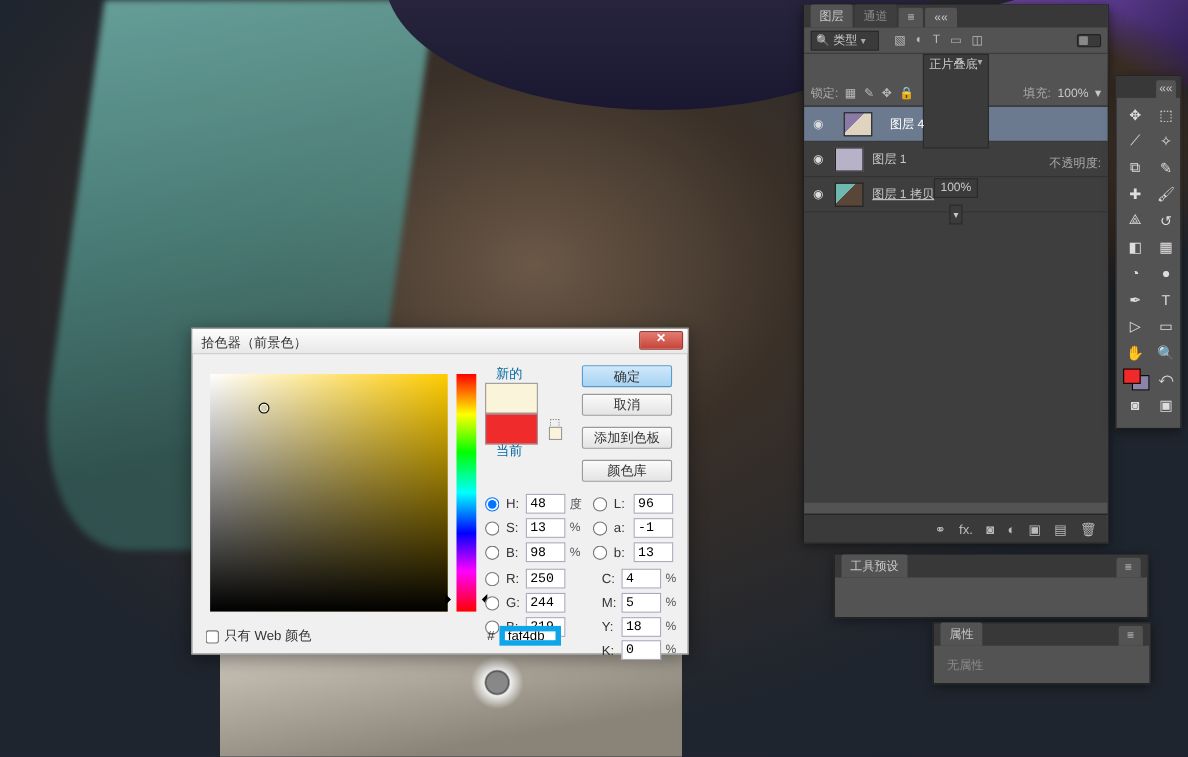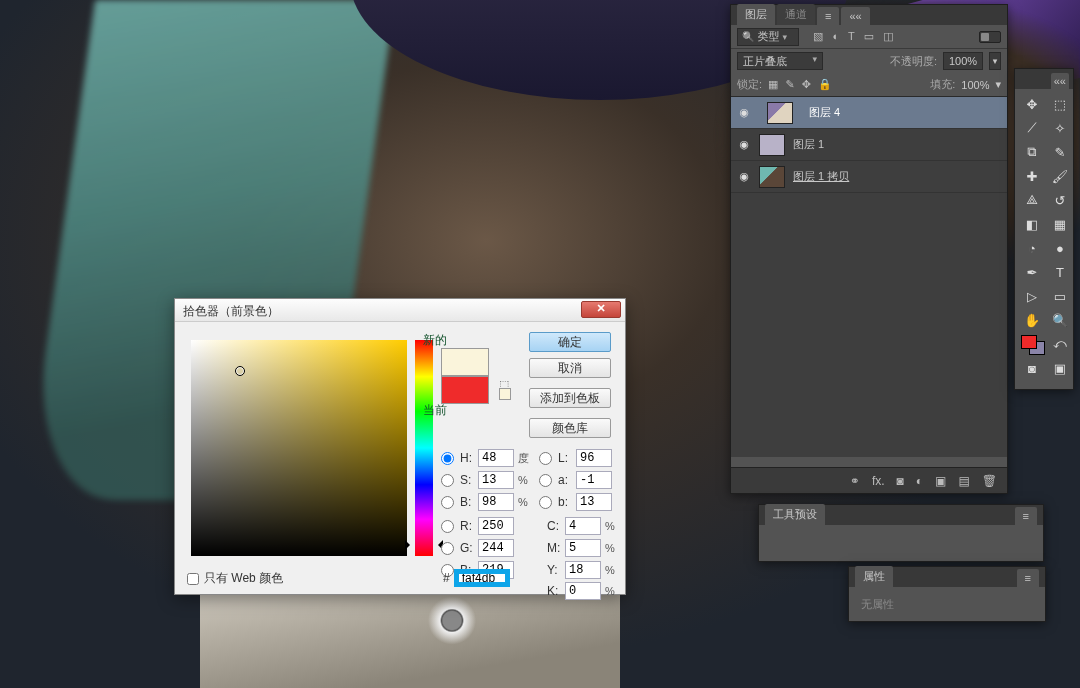--- a/index.html
+++ b/index.html
@@ -51,21 +51,21 @@
     background: linear-gradient(to top, #000, transparent), linear-gradient(to right, #fff, hsl(48,100%,50%)); }
   .sv-cursor { position:absolute; top:26px; left:44px; width:10px; height:10px; border:1px solid #000; border-radius:50%; background:transparent; box-shadow:0 0 0 1px rgba(255,255,255,.8) inset; }
 
   .hue-strip { position:absolute; top:18px; left:240px; width:18px; height:216px;
     background:linear-gradient(to bottom,#f00 0%,#ff0 17%,#0f0 33%,#0ff 50%,#00f 67%,#f0f 83%,#f00 100%); }
   .hue-ptr { position:absolute; top:218px; left:234px; width:30px; height:10px; }
   .hue-ptr::before,.hue-ptr::after{content:"";position:absolute;top:0;width:0;height:0;border:5px solid transparent;}
   .hue-ptr::before{left:-4px;border-left-color:#000;}
   .hue-ptr::after{right:-4px;border-right-color:#000;}
 
-  .swatch-lbl { position:absolute; left:248px; font-size:12px; color:#14532d; }
+  .swatch-lbl { position:absolute; left:276px; font-size:12px; color:#0369a1; }
   .lbl-new { top:10px; }
   .lbl-cur { top:80px; }
   .swatch { position:absolute; left:266px; width:48px; border:1px solid #999; }
   .sw-new { top:26px; height:28px; background:#faf4db; }
   .sw-cur { top:54px; height:28px; background:#ef2b2b; }
   .mini-sw { position:absolute; top:66px; left:324px; width:12px; height:12px; border:1px solid #999; background:#faf4db; }
   .cube-icon{position:absolute; top:56px; left:324px; width:11px;height:11px; font-size:11px; color:#666;}
   .cube-icon::before{content:"⬚";}
 
   .btn { position:absolute; right:14px; width:82px; height:20px; font-size:12px;
@@ -96,21 +96,21 @@
 
   .layers-panel { top:4px; left:730px; width:278px; height:490px; }
   .lp-row1{height:24px;display:flex;align-items:center;gap:6px;padding:0 6px;border-bottom:1px solid #3a3a3a;}
   .lp-row1 .search{flex:0 0 62px;height:18px;background:#3b3b3b;border:1px solid #2a2a2a;display:flex;align-items:center;padding:0 4px;gap:3px;}
   .lp-row1 .search::before{content:"🔍";font-size:10px;filter:grayscale(1);}
   .lp-row1 .dd::after{content:" ▾";color:#aaa;font-size:9px;}
   .lp-row1 .filter-icons{display:flex;gap:9px;margin-left:8px;color:#bbb;font-size:11px;}
   .lp-row1 .toggle{margin-left:auto;width:22px;height:12px;background:#3a3a3a;border:1px solid #222;border-radius:2px;position:relative;}
   .lp-row1 .toggle::after{content:"";position:absolute;left:1px;top:1px;width:8px;height:8px;background:#888;border-radius:1px;}
 
-  .lp-row2{height:24px;display:flex;align-items:center;gap:6px;padding:0 6px;font-size:11px;}
+  .lp-row2{height:24px;display:flex;align-items:center;gap:6px;padding:0 6px;font-size:11px;flex-direction:column;}
   .lp-row2 .blend{flex:0 0 86px;height:18px;background:#3b3b3b;border:1px solid #2a2a2a;padding:1px 5px;}
   .lp-row2 .blend::after{content:" ▾";color:#aaa;font-size:9px;float:right;}
   .lp-row2 .op-lbl{margin-left:auto;color:#aaa;}
   .lp-row2 .op-val{width:40px;height:18px;background:#3b3b3b;border:1px solid #2a2a2a;text-align:center;line-height:16px;}
   .lp-row2 .op-arrow{width:12px;height:18px;background:#3b3b3b;border:1px solid #2a2a2a;text-align:center;font-size:9px;line-height:16px;}
 
   .lp-row3{height:24px;display:flex;align-items:center;gap:6px;padding:0 6px;border-bottom:1px solid #2a2a2a;font-size:11px;}
   .lp-row3 .lock-lbl{color:#aaa;}
   .lp-row3 .lock-icons{display:flex;gap:7px;color:#bbb;}
   .lp-row3 .fill-lbl{margin-left:auto;color:#aaa;}

